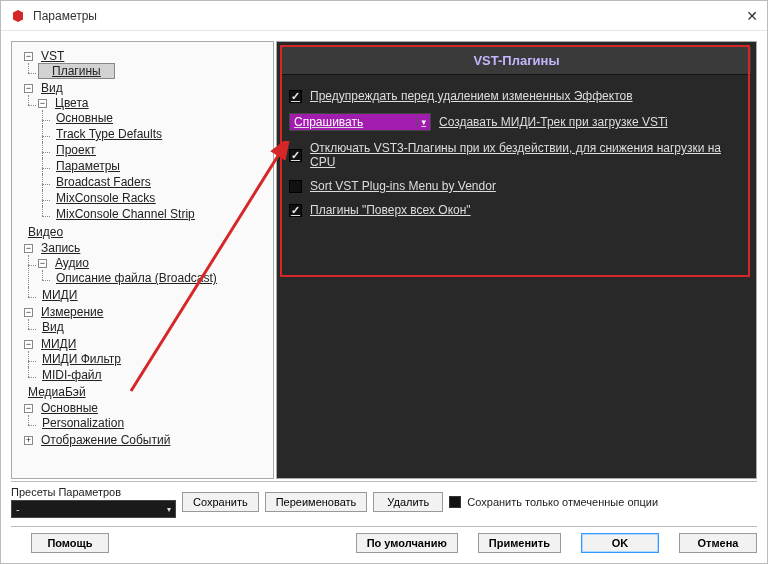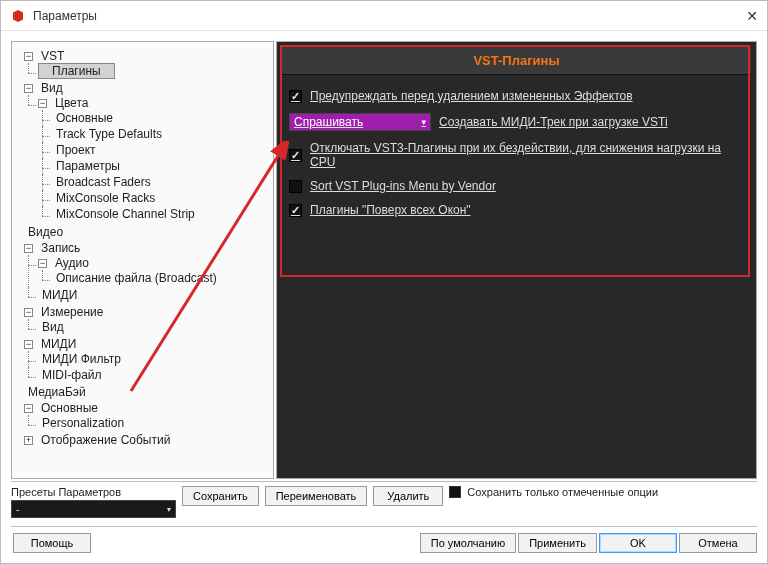--- a/index.html
+++ b/index.html
@@ -6,49 +6,49 @@
   body { background: #fff; width: 768px; height: 564px; overflow: hidden; }
   .window { width: 768px; height: 564px; border: 1px solid #bbb; display: flex; flex-direction: column; position: relative; }
   .titlebar { height: 30px; display: flex; align-items: center; padding: 0 10px; border-bottom: 1px solid #e5e5e5; }
   .titlebar .icon { width: 14px; height: 14px; margin-right: 8px; display: flex; align-items: center; justify-content: center; }
   .titlebar .title { font-size: 12px; color: #333; flex: 1; }
   .titlebar .close { font-size: 14px; color: #333; width: 30px; height: 30px; display: flex; align-items: center; justify-content: center; cursor: pointer; margin-right: -10px; }
   .content { flex: 1; display: flex; padding: 10px 10px 2px 10px; gap: 2px; overflow: hidden; }
   .tree-pane { width: 263px; border: 1px solid #aaa; background: #fafafa; padding: 6px 4px 4px 12px; font-size: 12px; color: #222; overflow: hidden; position: relative; }
   .tree ul { list-style: none; margin-left: 14px; }
   .tree > ul { margin-left: 0; }
-  .tree li { position: relative; padding: 1px 0; white-space: nowrap; }
+  .tree li { position: relative; padding: 1px 0; white-space: nowrap; text-decoration: underline; }
   .tree li::before { content: ""; position: absolute; left: -10px; top: 0; border-left: 1px dotted #888; height: 100%; }
   .tree li::after { content: ""; position: absolute; left: -10px; top: 10px; border-top: 1px dotted #888; width: 8px; }
   .tree li:last-child::before { height: 10px; }
   .tree > ul > li::before, .tree > ul > li::after { display: none; }
   .tree .toggle { display: inline-block; width: 9px; height: 9px; border: 1px solid #888; background: #fff; line-height: 7px; font-size: 9px; text-align: center; margin-right: 4px; vertical-align: 1px; }
   .tree .label { padding: 1px 4px; }
   .tree .label.selected { background: #d2d2d2; border: 1px solid #888; padding: 0 13px; }
   .right-pane { flex: 1; border: 1px solid #aaa; background: #282828; position: relative; }
   .highlight-box { position: absolute; top: 3px; left: 3px; right: 6px; height: 232px; border: 2px solid #d62728; pointer-events:none; }
-  .pane-header { height: 28px; background: #3a3a3a; color: #f97316; font-size: 13px; font-weight: bold; display: flex; align-items: center; justify-content: center; border-bottom: 1px solid #111; margin: 5px; }
+  .pane-header { height: 28px; background: #3a3a3a; color: #c4b5fd; font-size: 13px; font-weight: bold; display: flex; align-items: center; justify-content: center; border-bottom: 1px solid #111; margin: 5px; }
   .options { padding: 4px 12px; font-size: 12px; color: #ddd; }
   .opt-row { display: flex; align-items: center; padding: 5px 0; gap: 8px; text-decoration: underline; }
   .checkbox { width: 13px; height: 13px; border: 1px solid #000; background: #111; display: flex; align-items: center; justify-content: center; flex-shrink:0; }
   .checkbox.checked::after { content: "✓"; color: #e8e8e8; font-size: 11px; line-height: 1; font-weight: bold; }
   .dropdown { width: 142px; height: 18px; background: #a21caf; border: 1px solid #444; color: #fff; font-size: 12px; padding: 0 4px; display: flex; align-items: center; justify-content: space-between; }
   .dropdown .arrow { font-size: 9px; border-left: 1px solid #555; padding-left: 4px; }
-  .presets-bar { display: flex; align-items: flex-start; padding: 4px 10px 8px 10px; gap: 6px; border-top: 0; }
+  .presets-bar { display: flex; align-items: center; padding: 4px 10px 8px 10px; gap: 6px; border-top: 0; }
   .presets-left { display: flex; flex-direction: column; font-size: 11px; color: #222; width: 165px; }
   .presets-select { background: #1a1a1a; color: #ddd; border: 1px solid #444; height: 18px; font-size: 11px; padding: 0 4px; display:flex; align-items:center; justify-content: space-between; margin-top:2px; }
   .presets-select .arrow { font-size: 8px; }
   .btn { height: 20px; padding: 0 10px; font-size: 11px; border: 1px solid #999; background: #f2f2f2; cursor: pointer; min-width: 70px; display: flex; align-items:center; justify-content:center; }
   .btn.ok { border: 1px solid #3399ff; box-shadow: 0 0 0 1px #b3d8ff inset; min-width: 80px; }
   .btn.wide { min-width: 102px; }
   .check-label { display: flex; align-items: center; gap: 6px; font-size: 11px; color: #222; }
   .check-label .cb { width: 12px; height: 12px; background: #111; border: 1px solid #333; }
   .bottom-bar { display: flex; padding: 6px 10px 10px 10px; align-items:center; }
   .bottom-bar .spacer { flex: 1; }
-  .bottom-bar .btn { min-width: 78px; margin-left: 2px; }
+  .bottom-bar .btn { min-width: 78px; margin-left: 20px; font-weight: bold; }
   .divider { height:1px; background:#bbb; margin: 0 10px; }
   svg.arrow-svg { position:absolute; pointer-events:none; z-index: 5; }
 </style>
 </head>
 <body>
 
 <div class="window">
   <div class="titlebar">
     <div class="icon">
       <svg width="14" height="14" viewBox="0 0 14 14">

